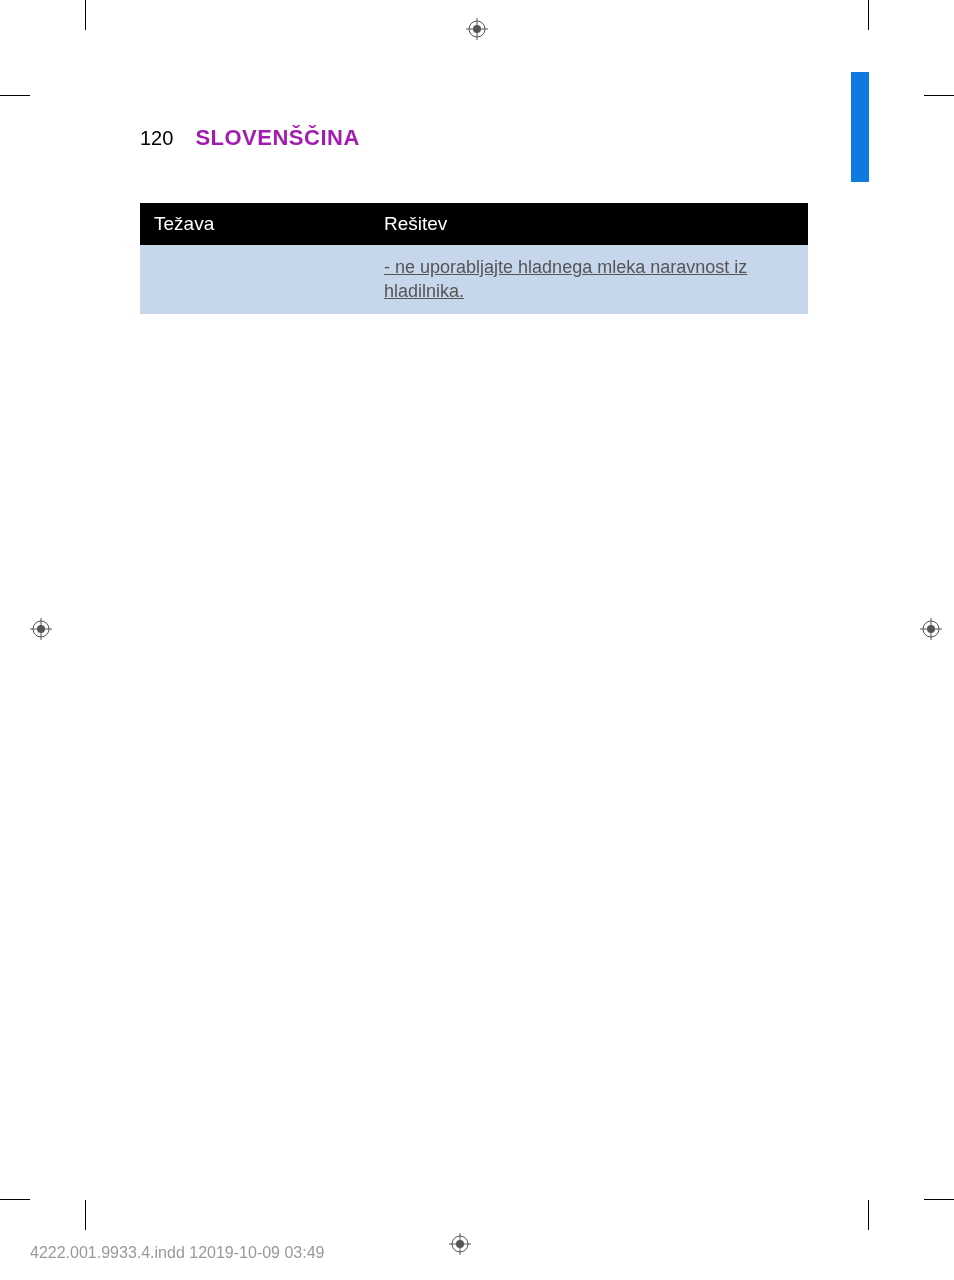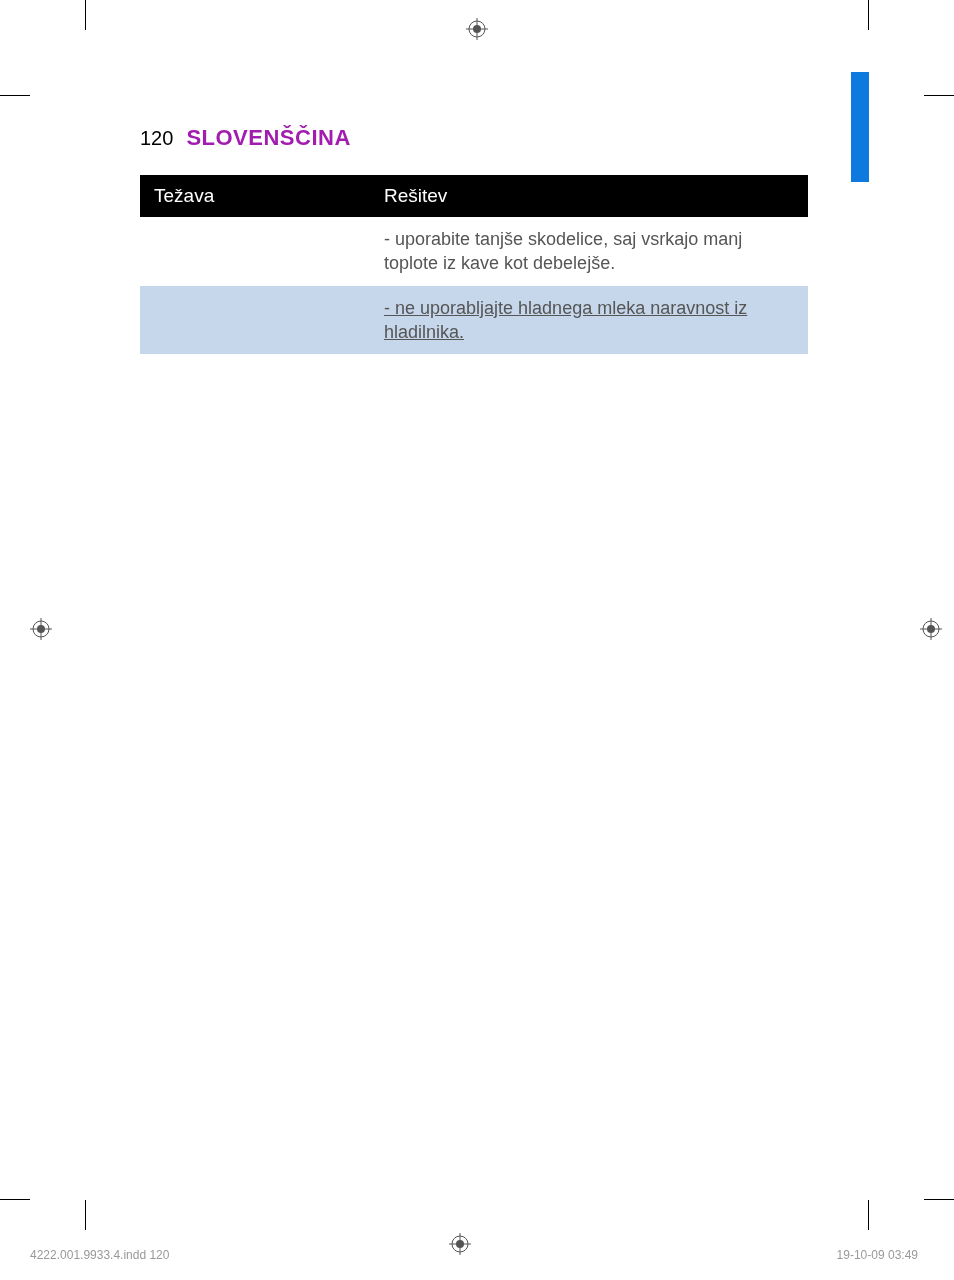--- a/index.html
+++ b/index.html
@@ -38,21 +38,21 @@
       position: absolute;
       left: 85px;
       top: 15px;
       width: 785px;
       height: 1190px;
     }
 
     .header {
       display: flex;
       align-items: baseline;
-      gap: 13px;
+      gap: 22px;
       margin-top: 110px;
       margin-left: 55px;
     }
 
     .page-number {
       font-size: 20px;
       color: #000;
       font-weight: 400;
     }
 
@@ -66,21 +66,21 @@
     .blue-tab {
       position: absolute;
       right: 85px;
       top: 72px;
       width: 18px;
       height: 110px;
       background: #0e7ae0;
     }
 
     .table {
-      margin-top: 24px;
+      margin-top: 52px;
       margin-left: 55px;
       width: 668px;
       border-collapse: collapse;
     }
 
     .table-header {
       background: #000;
       color: #fff;
     }
 
@@ -111,24 +111,23 @@
 
     .row-alt {
       background: #c7d7eb;
       text-decoration: underline;
     }
 
     .footer {
       position: absolute;
       bottom: 18px;
       left: 30px;
-      right: 36px;
+      right: 30px;
       display: flex;
-      justify-content: space-between;
-      font-size: 12px;
+      font-size: 16px;
       color: #999;
     }
   </style>
 </head>
 <body>
 
 <div class="crop-mark crop-v" style="left:85px; top:0;"></div>
 <div class="crop-mark crop-h" style="left:0; top:95px;"></div>
 
 <div class="crop-mark crop-v" style="right:85px; top:0;"></div>
@@ -179,24 +178,20 @@
   <div class="header">
     <span class="page-number">120</span>
     <span class="page-title">SLOVENŠČINA</span>
   </div>
 
   <table class="table">
     <tbody>
         <tr class="table-header">
       <td class="col-problem">Težava</td>
       <td class="col-solution">Rešitev</td>
-    </tr>
-    <tr class="row">
-      <td></td>
-      <td>- uporabite tanjše skodelice, saj vsrkajo manj toplote iz kave kot debelejše.</td>
     </tr>
     <tr class="row row-alt">
       <td></td>
       <td>- ne uporabljajte hladnega mleka naravnost iz hladilnika.</td>
     </tr>
   </tbody>
     </table>
 </div>
 
 <div class="footer">

